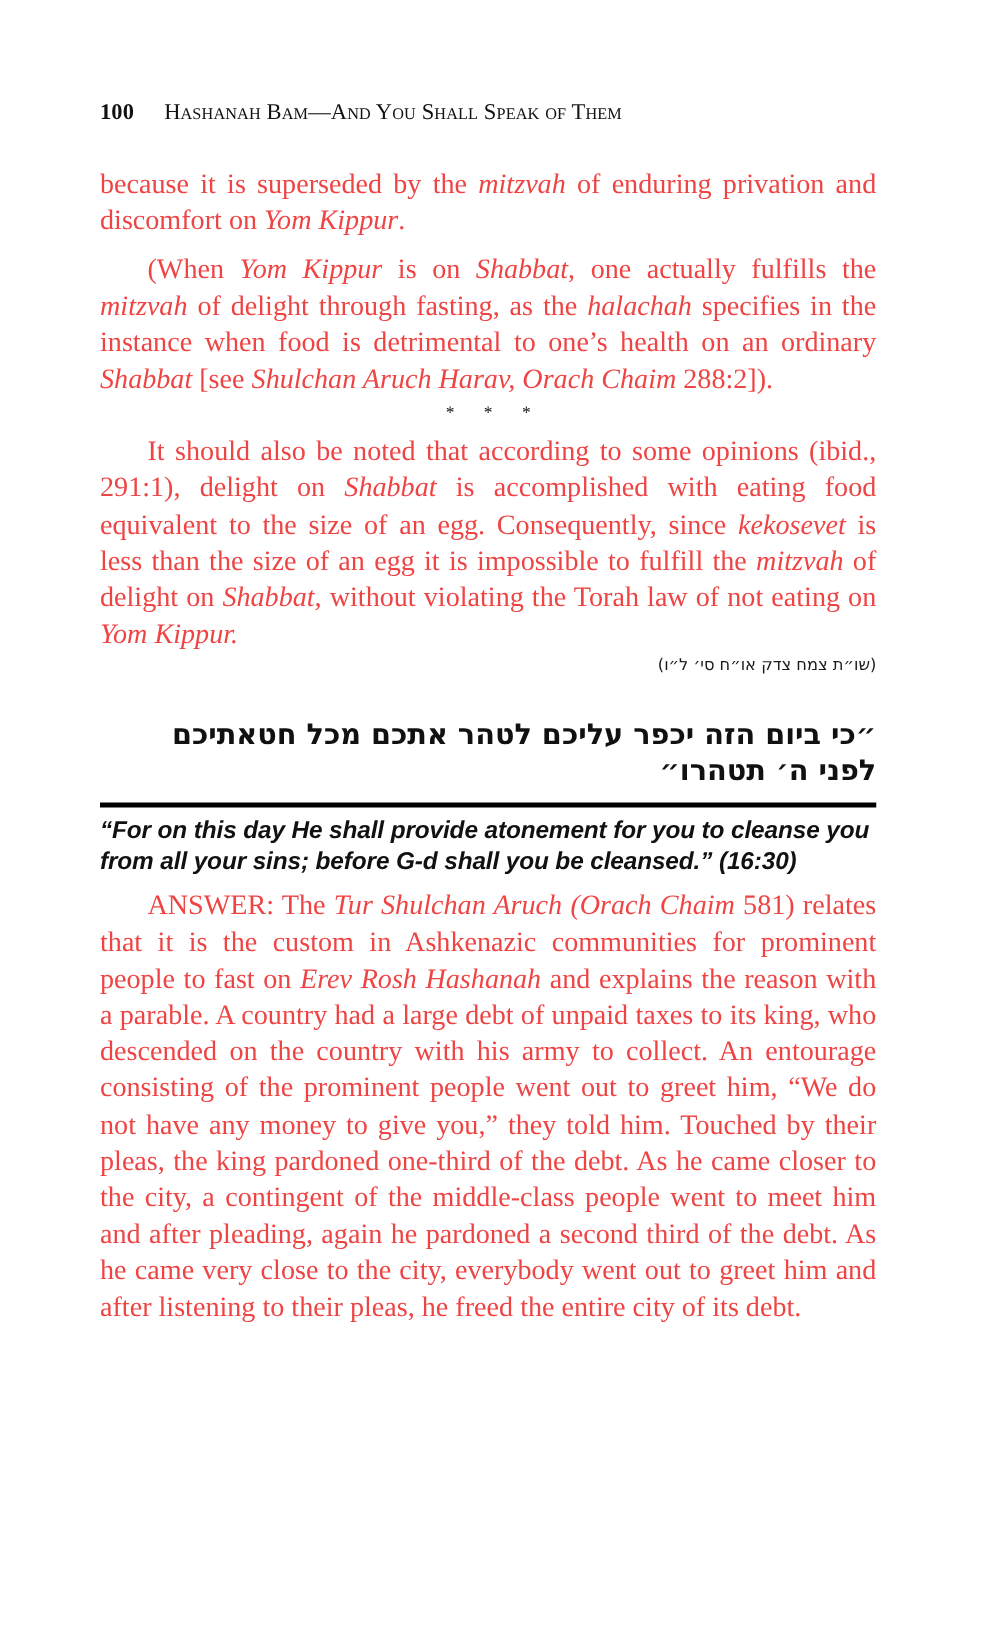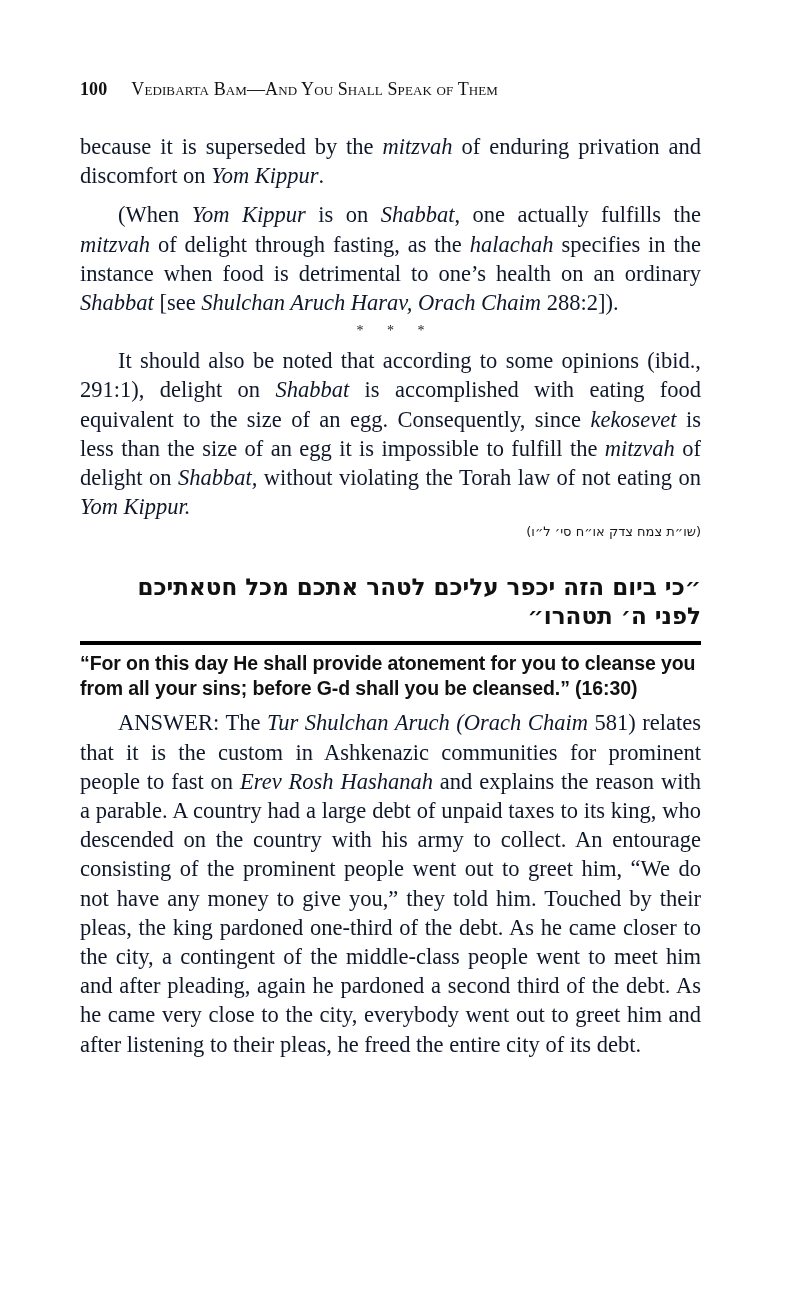--- a/index.html
+++ b/index.html
@@ -36,21 +36,21 @@
     }
     .running-head .title {
       font-variant: small-caps;
     }
     .body-text {
       font-family: "Liberation Serif", "DejaVu Serif", serif;
       font-size: 22.5px;
       line-height: 29.2px;
       text-align: justify;
       margin: 0;
-      color: #0f172a;
+      color: #ef4444;
       hyphens: none;
     }
     .body-text i { font-style: italic; }
     .indent { text-indent: 38px; }
     .p1 { margin-top: 30px; }
     .p2 { margin-top: 10px; font-family: Liberation Serif, serif; }
     .stars {
       text-align: center;
       font-family: "Liberation Serif", "DejaVu Serif", serif;
       font-size: 14px;
@@ -88,31 +88,32 @@
       margin-top: 10px;
       margin-bottom: 6px;
     }
     .english-heading {
       font-family: "Liberation Sans", "DejaVu Sans", sans-serif;
       font-weight: bold;
       font-size: 19.5px;
       line-height: 24.5px;
       color: #111;
       letter-spacing: -0.1px;
+      font-style: italic;
     }
     .q { margin-top: 8px; }
     .a { margin-top: 8px; }
   </style>
 </head>
 <body>
 
 <div class="page">
 
   <div class="running-head">
-    <span class="folio">100</span><span class="title">Vedibarta Bam—And You Shall Speak of Them</span>
+    <span class="folio">100</span><span class="title">Hashanah Bam—And You Shall Speak of Them</span>
   </div>
 
   <p class="body-text p1"><span>because it is superseded by the </span><i>mitzvah</i><span> of enduring privation and discomfort on </span><i>Yom Kippur</i><span>.</span></p>
 
   <p class="body-text indent p2"><span>(When </span><i>Yom Kippur</i><span> is on </span><i>Shabbat</i><span>, one actually fulfills the </span><i>mitzvah</i><span> of delight through fasting, as the </span><i>halachah</i><span> specifies in the instance when food is detrimental to one’s health on an ordinary </span><i>Shabbat</i><span> [see </span><i>Shulchan Aruch Harav, Orach Chaim</i><span> 288:2]).</span></p>
 
   <div class="stars">* * *</div>
 
   <p class="body-text indent"><span>It should also be noted that according to some opinions (ibid., 291:1), delight on </span><i>Shabbat</i><span> is accomplished with eating food equivalent to the size of an egg. Consequently, since </span><i>kekosevet</i><span> is less than the size of an egg it is impossible to fulfill the </span><i>mitzvah</i><span> of delight on </span><i>Shabbat,</i><span> without violating the Torah law of not eating on </span><i>Yom Kippur.</i></p>
 

